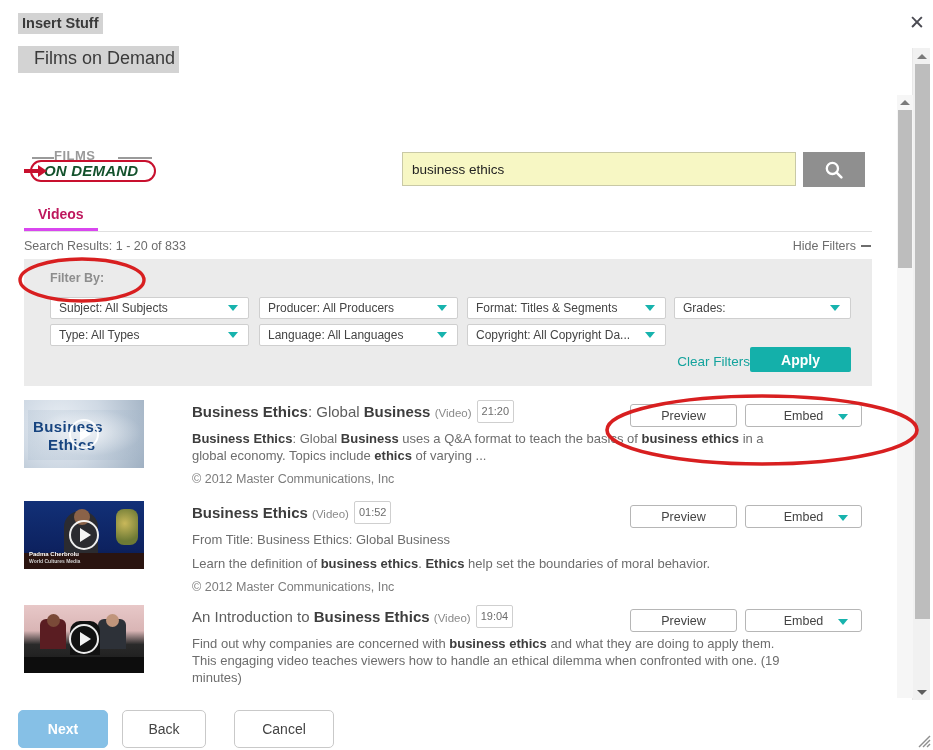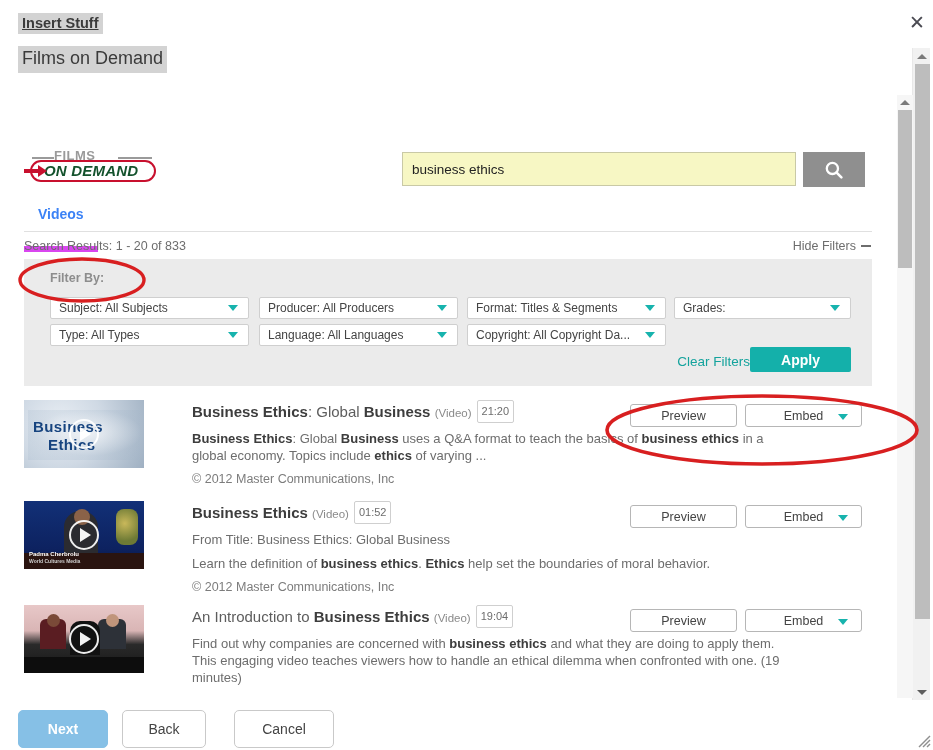--- a/index.html
+++ b/index.html
@@ -16,26 +16,25 @@
   .top-label {
     position: absolute;
     background: #d3d3d3;
     color: #3a3a3a;
     white-space: nowrap;
   }
   #insert-stuff-label {
     left: 18px; top: 13px;
     font-size: 14.5px; font-weight: 700;
     padding: 2px 4px 3px 4px;
-    text-decoration: underline;
   }
   #films-label {
     left: 18px; top: 46px;
     font-size: 18px; font-weight: 400;
-    padding: 2px 4px 4px 4px;
+    padding: 2px 4px 4px 16px;
   }
 
   
   #dialog-close {
     position: absolute; right: 5px; top: 13px;
     width: 22px; height: 22px;
     color: #4a4a52; font-size: 19px; line-height: 20px;
     text-align: center; cursor: pointer; font-family: "Liberation Sans", sans-serif;
   }
 
@@ -147,23 +146,23 @@
     background: #8f8f8f; border: none; cursor: pointer;
     display: flex; align-items: center; justify-content: center;
   }
   #search-button svg { display:block; }
 
   
   #tabs { position: absolute; left: 12px; top: 72px; width: 848px; height: 26px;
           border-bottom: 1px solid #e0e0e0; }
   #tab-videos {
     position: absolute; left: 0; top: 0;
-    padding: 0 14px 24px 14px;
-    font-size: 14px; font-weight: 700; color: #3b82f6;
-    border-bottom: 6px solid #d946ef; cursor: pointer;
+    padding: 0 14px 6px 14px;
+    font-size: 14px; font-weight: 700; color: #be185d;
+    border-bottom: 3px solid #d946ef; cursor: pointer;
   }
 
   #search-results-text {
     position: absolute; left: 12px; top: 105px;
     font-size: 12.5px; color: #6d6d6d;
   }
   #hide-filters {
     position: absolute; right: 12px; top: 105px;
     font-size: 12.5px; color: #6d6d6d; cursor: pointer;
   }

